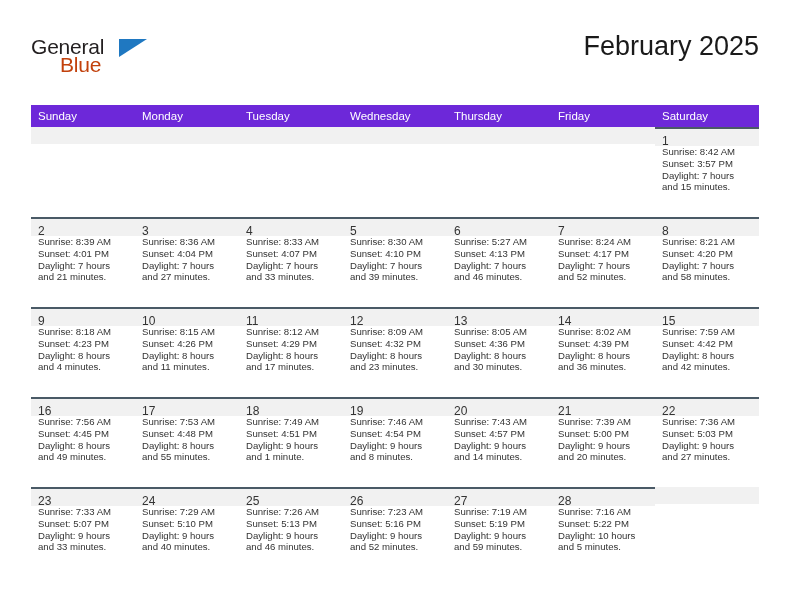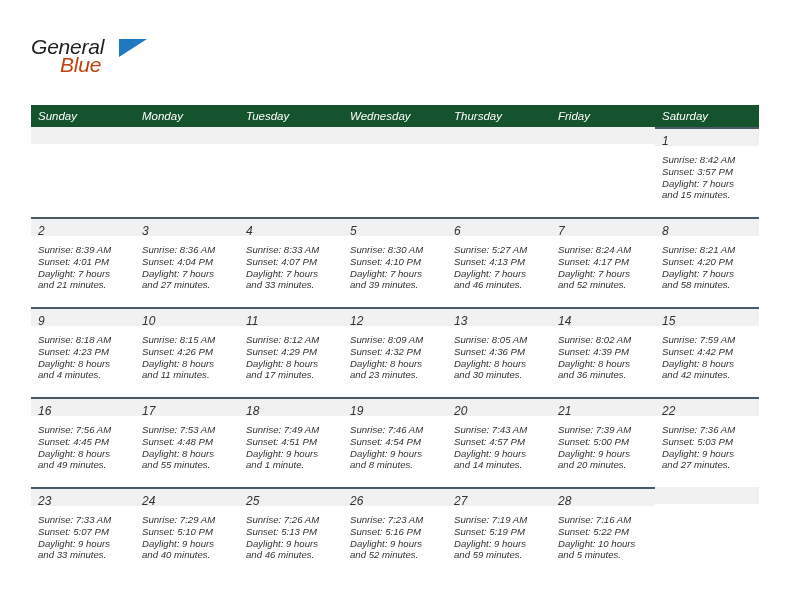--- a/index.html
+++ b/index.html
@@ -12,21 +12,20 @@
     height: 612px;
     font-family: "Liberation Sans", sans-serif;
     color: #222222;
     overflow: hidden;
   }
   .page {
     position: relative;
     width: 792px;
     height: 458px;
     box-sizing: border-box;
-    font-style: italic;
   }
 
   
   .header {
     position: absolute;
     left: 31px;
     top: 30px;
     right: 33px;
     height: 70px;
   }
@@ -91,21 +90,21 @@
   
   .calendar {
     position: absolute;
     left: 31px;
     top: 105px;
     width: 728px;
     border-collapse: collapse;
     table-layout: fixed;
   }
   .calendar th {
-    background: #14532d;
+    background: #6d28d9;
     color: #ffffff;
     font-size: 11.5px;
     font-weight: normal;
     text-align: left;
     padding: 5px 0 5px 7px;
     font-family: "Liberation Sans", sans-serif;
     height: 12px;
     border: none;
   }
   .calendar td {
@@ -133,21 +132,21 @@
   .daynum {
     font-size: 12px;
     color: #333333;
     line-height: 14px;
     font-family: "Liberation Sans", sans-serif;
   }
   .daycell.empty .daynum-band {
     background: #f1f1f1;
   }
   .details {
-    padding: 8px 5px 0 7px;
+    padding: 0 5px 0 7px;
     font-size: 9.6px;
     line-height: 11.8px;
     color: #333333;
     font-family: "Liberation Sans", sans-serif;
   }
   .details div {
     white-space: nowrap;
   }
 </style>
 </head>
@@ -157,20 +156,21 @@
 
   <div class="header">
 
     <div class="brand">
       <span class="brand-general">General</span>
       <span class="brand-tri"></span>
       <span class="brand-blue">Blue</span>
     </div>
 
     <div class="title-block">
+      <div class="cal-title">February 2025</div>
     </div>
 
   </div>
 
   <table class="calendar">
     <thead>
       <tr>
         <th>Sunday</th>
         <th>Monday</th>
         <th>Tuesday</th>

